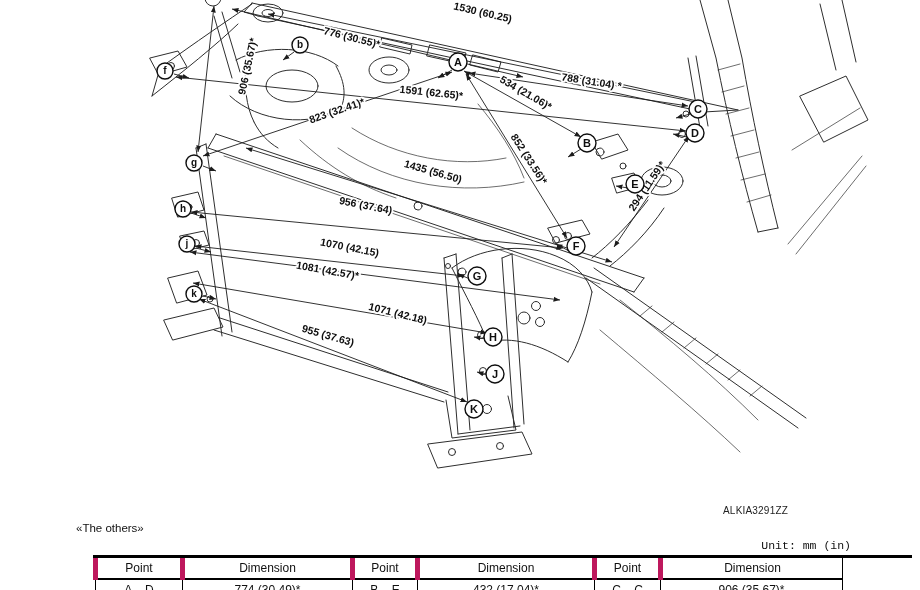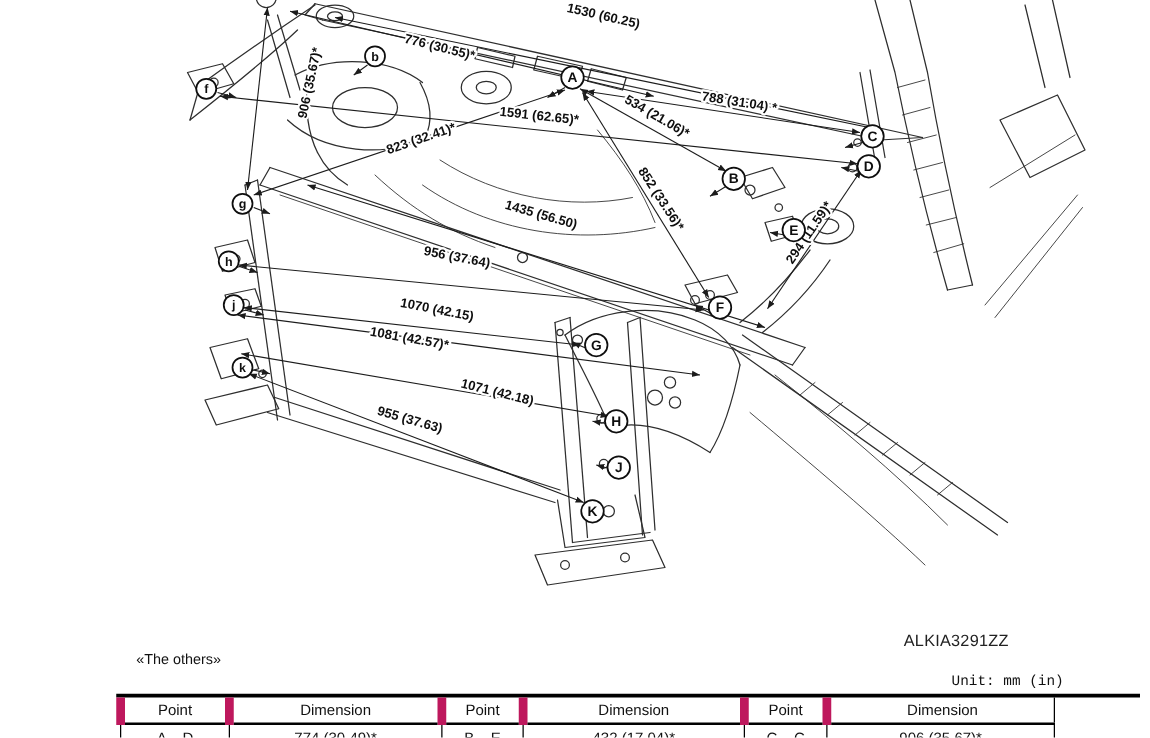--- a/index.html
+++ b/index.html
@@ -13,29 +13,29 @@
   .thin{stroke-width:.7;}
   .dim{stroke:#1c1c1c;stroke-width:.9;fill:none;}
   .lead{stroke:#1c1c1c;stroke-width:.9;fill:none;}
   .dimlab{
     font-family:"Liberation Sans",sans-serif;font-size:10.5px;font-weight:700;fill:#0e0e0e;
     text-anchor:middle;paint-order:stroke;stroke:#fff;stroke-width:3.5px;stroke-linejoin:round;
   }
   .pt circle{fill:#fff;stroke:#0e0e0e;stroke-width:1.4;}
   .pt text{font-family:"Liberation Sans",sans-serif;font-size:11px;font-weight:700;fill:#0e0e0e;text-anchor:middle;}
   .pt.lc text{font-size:10px;}
-  .caption{position:absolute;left:76px;top:522px;font-size:11.5px;margin-left:33px;}
-  .figcode{position:absolute;left:723px;top:505px;font-size:13px;color:#222;letter-spacing:.2px;}
+  .caption{position:absolute;left:76px;top:522px;font-size:11.5px;}
+  .figcode{position:absolute;left:723px;top:505px;font-size:10px;color:#222;letter-spacing:.2px;}
   .unit{position:absolute;left:0;top:539px;width:851px;text-align:right;font-size:11.5px;font-family:Liberation Mono, monospace;}
   .toprule{position:absolute;left:93px;top:555px;width:819px;height:3px;background:#000;}
   table.dimtable{
     position:absolute;left:93px;top:558px;width:747px;border-collapse:collapse;table-layout:fixed;
   }
   table.dimtable th{
-    border-left:7px solid #be185d;border-bottom:2px solid #000;height:20px;
+    border-left:5px solid #be185d;border-bottom:2px solid #000;height:20px;
     font-weight:400;font-size:12px;text-align:center;padding:0;
   }
   table.dimtable td{
     border-left:1px solid #000;height:22px;font-size:12px;text-align:center;padding:0;vertical-align:top;padding-top:3px;
   }
   table.dimtable th:last-child,table.dimtable td:last-child{border-right:1px solid #000;}
 </style>
 </head>
 <body>
 

